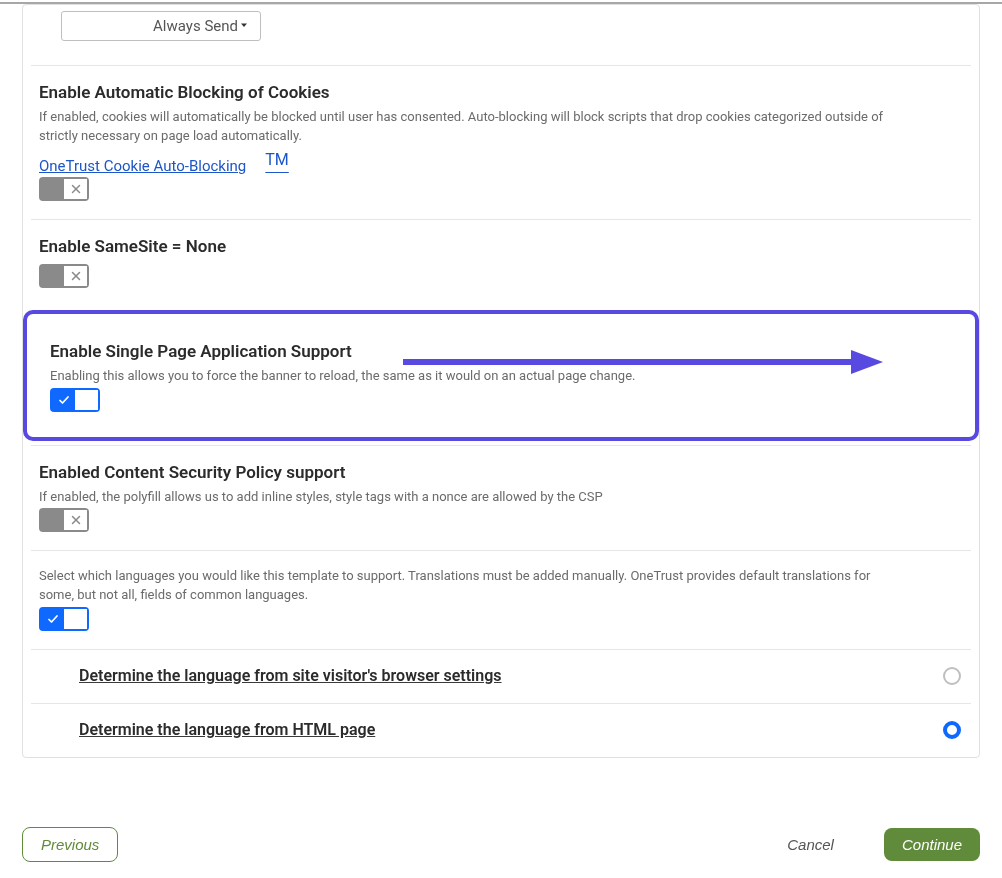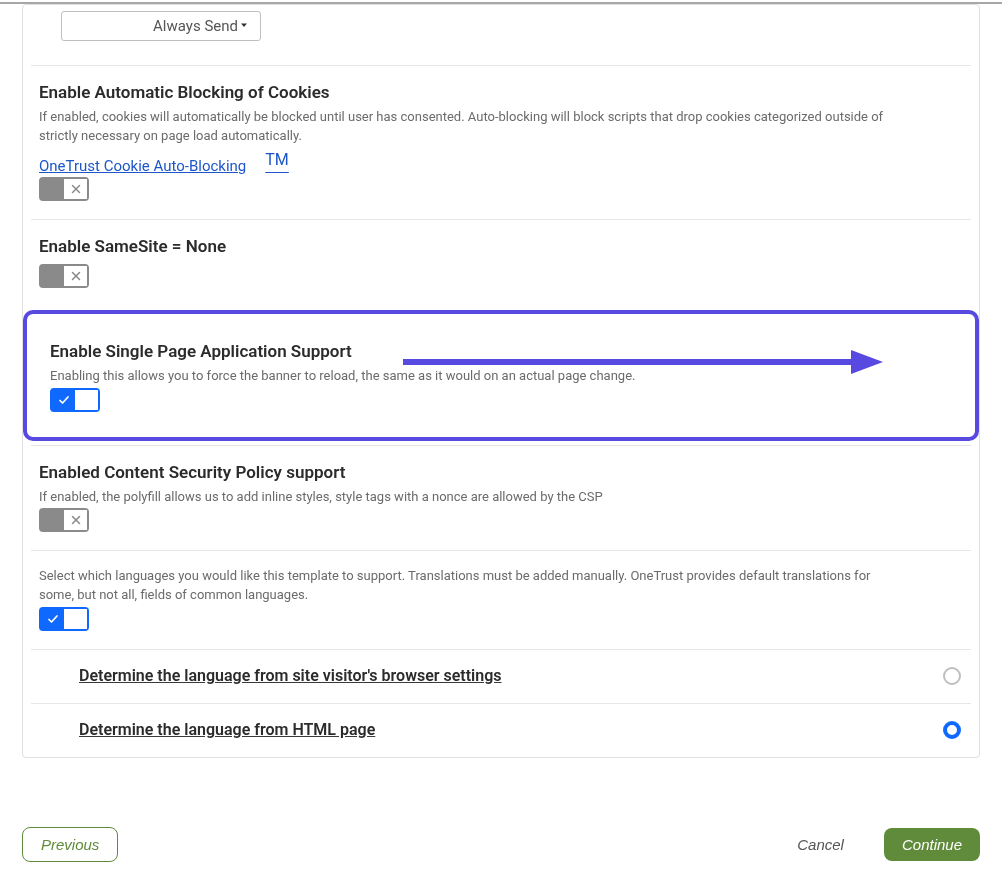--- a/index.html
+++ b/index.html
@@ -171,21 +171,21 @@
   }
 
   
   .modal-footer {
     padding: 14px 22px 16px 22px;
     display: flex;
     justify-content: space-between;
     align-items: center;
     background: #fff;
   }
-  .footer-right { display: flex; align-items: flex-start; gap: 22px; }
+  .footer-right { display: flex; align-items: flex-start; gap: 32px; }
   .btn {
     padding: 8px 18px;
     font-size: 15px;
     border-radius: 8px;
     cursor: pointer;
     border: none;
     font-style: italic;
   }
   .btn-outline {
     background: #fff;

